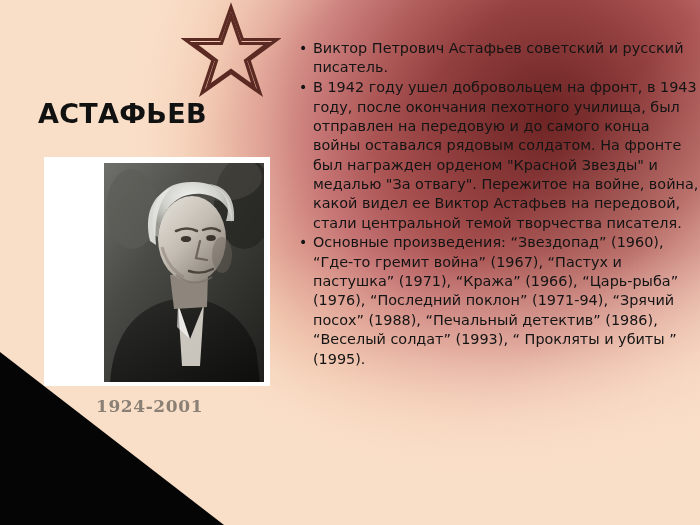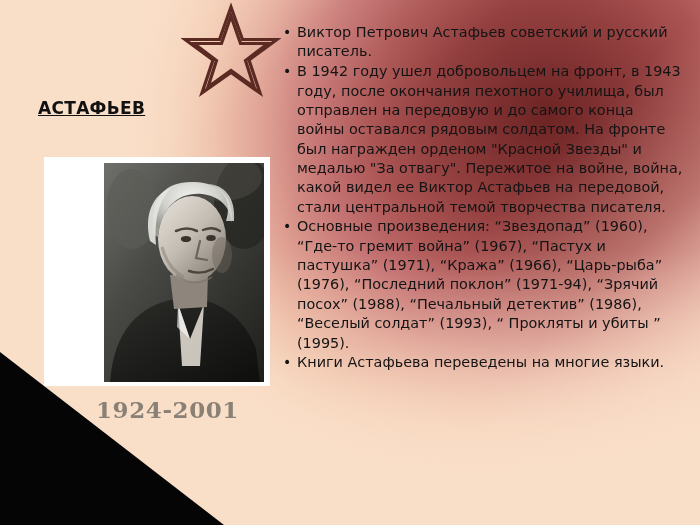--- a/index.html
+++ b/index.html
@@ -85,28 +85,27 @@
     left: 181px;
     top: 2px;
     width: 100px;
     height: 98px;
   }
   .star-wrap svg { display:block; width:100%; height:100%; }
   
   .title {
     position: absolute;
     left: 38px;
-    top: 94px;
+    top: 100px;
     width: 230px;
     color: #111111;
     font-weight: bold;
-    font-size: 17px;
+    font-size: 27px;
     line-height: 28px;
     letter-spacing: 0.3px;
-    text-decoration: underline;
   }
   .title .ln { display: block; }
   
   .photo-frame {
     position: absolute;
     left: 44px;
     top: 157px;
     width: 226px;
     height: 229px;
     background: #ffffff;
@@ -125,30 +124,30 @@
   .photo-inner svg { display:block; width:100%; height:100%; }
   
   .dates {
     position: absolute;
     left: 96px;
     top: 396px;
     width: 180px;
     color: #8a8075;
     font-family: "DejaVu Serif", "Liberation Serif", serif;
     font-weight: bold;
-    font-size: 23px;
+    font-size: 17px;
     letter-spacing: 0.6px;
   }
   
   .bullets {
     position: absolute;
     left: 283px;
     top: 23px;
     width: 402px;
-    margin: 0;
+    margin: 16px;
     padding: 0;
     list-style: none;
     color: #141414;
     font-size: 14.4px;
     line-height: 19.35px;
   }
   .bullets > li {
     position: relative;
     padding-left: 14px;
     margin: 0 0 0.5px 0;
@@ -249,16 +248,15 @@
       </svg>
     </div>
   </div>
 
   <div class="dates">1924-2001</div>
 
   <ul class="bullets">
     <li>Виктор Петрович Астафьев советский и русский писатель.</li>
     <li>В 1942 году ушел добровольцем на фронт, в 1943 году, после окончания пехотного училища, был отправлен на передовую и до самого конца войны оставался рядовым солдатом. На фронте был награжден орденом "Красной Звезды" и медалью "За отвагу". Пережитое на войне, война, какой видел ее Виктор Астафьев на передовой, стали центральной темой творчества писателя.</li>
     <li>Основные произведения: “Звездопад” (1960), “Где-то гремит война” (1967), “Пастух и пастушка” (1971), “Кража” (1966), “Царь-рыба” (1976), “Последний поклон” (1971-94), “Зрячий посох” (1988), “Печальный детектив” (1986), “Веселый солдат” (1993), “ Прокляты и убиты ” (1995).</li>
-    <li>Книги Астафьева переведены на многие языки.</li>
   </ul>
 
 </div>
 
 </body></html>

